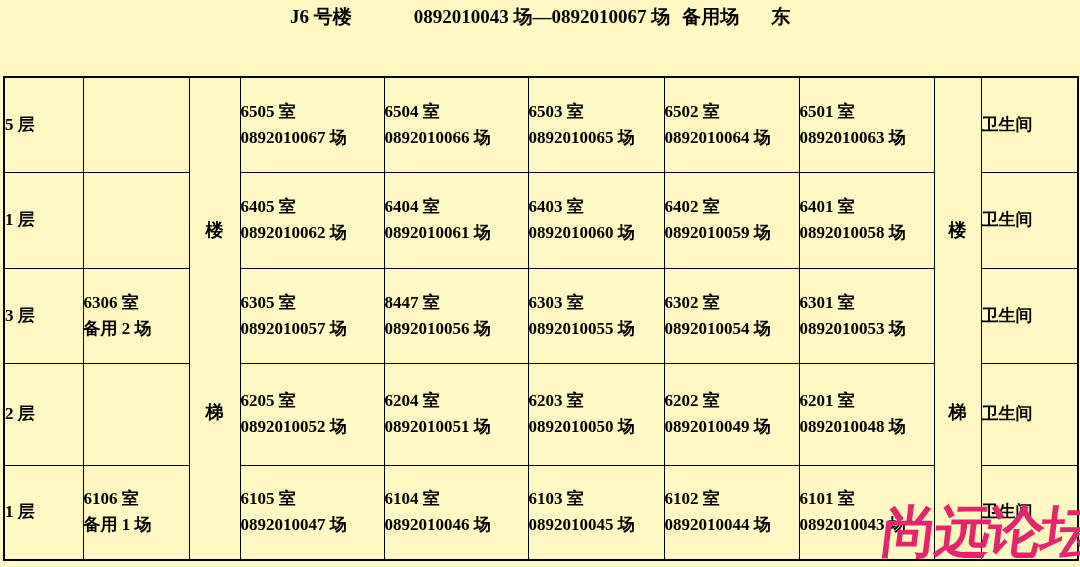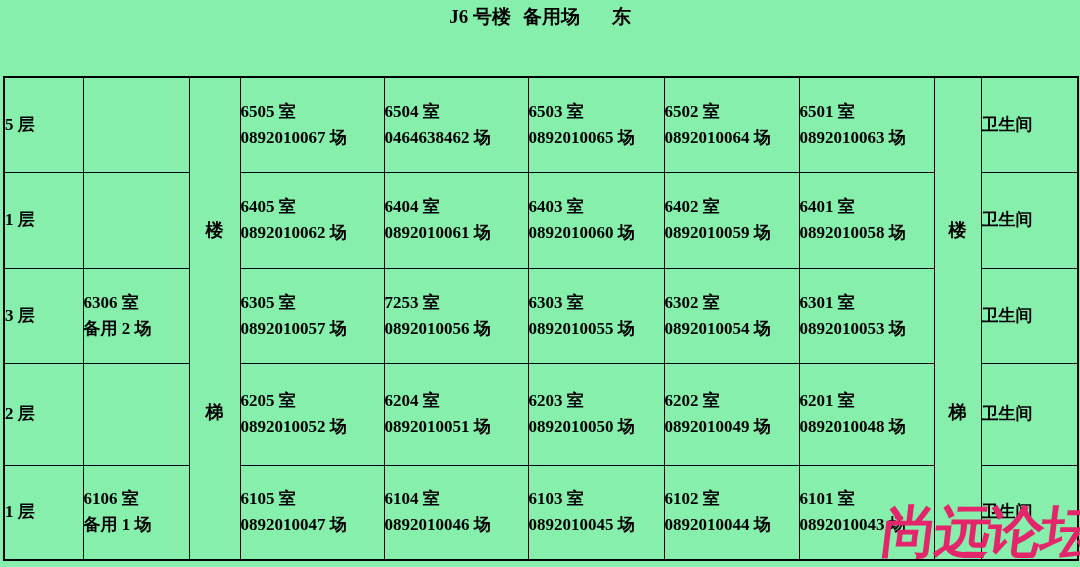--- a/index.html
+++ b/index.html
@@ -9,21 +9,21 @@
     width: 1080px;
     height: 567px;
     overflow: hidden;
     font-family: "Liberation Serif", "DejaVu Serif", serif;
     color: #000000;
   }
   .page {
     position: relative;
     width: 1080px;
     height: 567px;
-    background: #86efac;
+    background: #fef9c3;
   }
 
   
   .title-row {
     position: absolute;
     top: 4px;
     left: 0;
     width: 100%;
     display: flex;
     justify-content: center;
@@ -99,20 +99,21 @@
     pointer-events: none;
   }
 </style>
 </head>
 <body>
 
 <div class="page">
 
   <div class="title-row">
     <span class="title-building">J6 号楼</span>
+    <span class="title-range">0892010043 场—0892010067 场</span>
     <span class="title-backup">备用场</span>
     <span class="title-dir">东</span>
   </div>
 
   <div class="table-wrap">
     <table class="floorplan">
       <colgroup>
         <col class="c-floor">
           <col class="c-backup">
           <col class="c-stairL">
@@ -137,21 +138,21 @@
         <td class="stair-cell" rowspan="5">
           <div class="stair-char stair-top">楼</div>
           <div class="stair-char stair-bottom">梯</div>
         </td>
         <td>
           <div class="line">6505 室</div>
           <div class="line line2">0892010067 场</div>
         </td>
         <td>
           <div class="line">6504 室</div>
-          <div class="line line2">0464638462 场</div>
+          <div class="line line2">0892010066 场</div>
         </td>
         <td>
           <div class="line">6503 室</div>
           <div class="line line2">0892010065 场</div>
         </td>
         <td>
           <div class="line">6502 室</div>
           <div class="line line2">0892010064 场</div>
         </td>
         <td>
@@ -206,21 +207,21 @@
             </td>
         <td>
           <div class="line">6306 室</div>
           <div class="line line2">备用 2 场</div>
         </td>
         <td>
           <div class="line">6305 室</div>
           <div class="line line2">0892010057 场</div>
         </td>
         <td>
-          <div class="line">7253 室</div>
+          <div class="line">8447 室</div>
           <div class="line line2">0892010056 场</div>
         </td>
         <td>
           <div class="line">6303 室</div>
           <div class="line line2">0892010055 场</div>
         </td>
         <td>
           <div class="line">6302 室</div>
           <div class="line line2">0892010054 场</div>
         </td>

